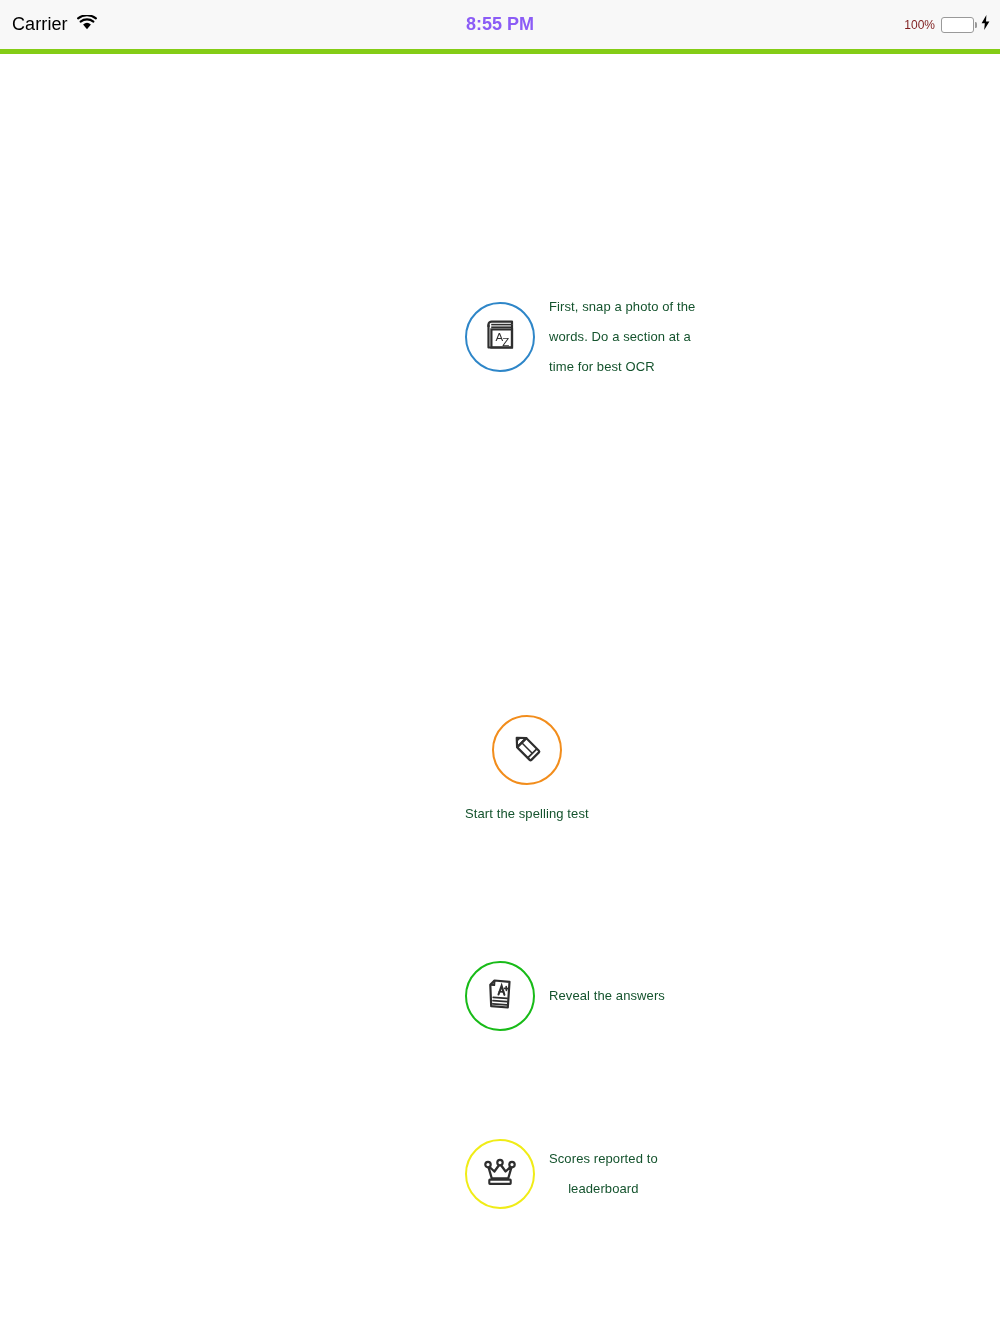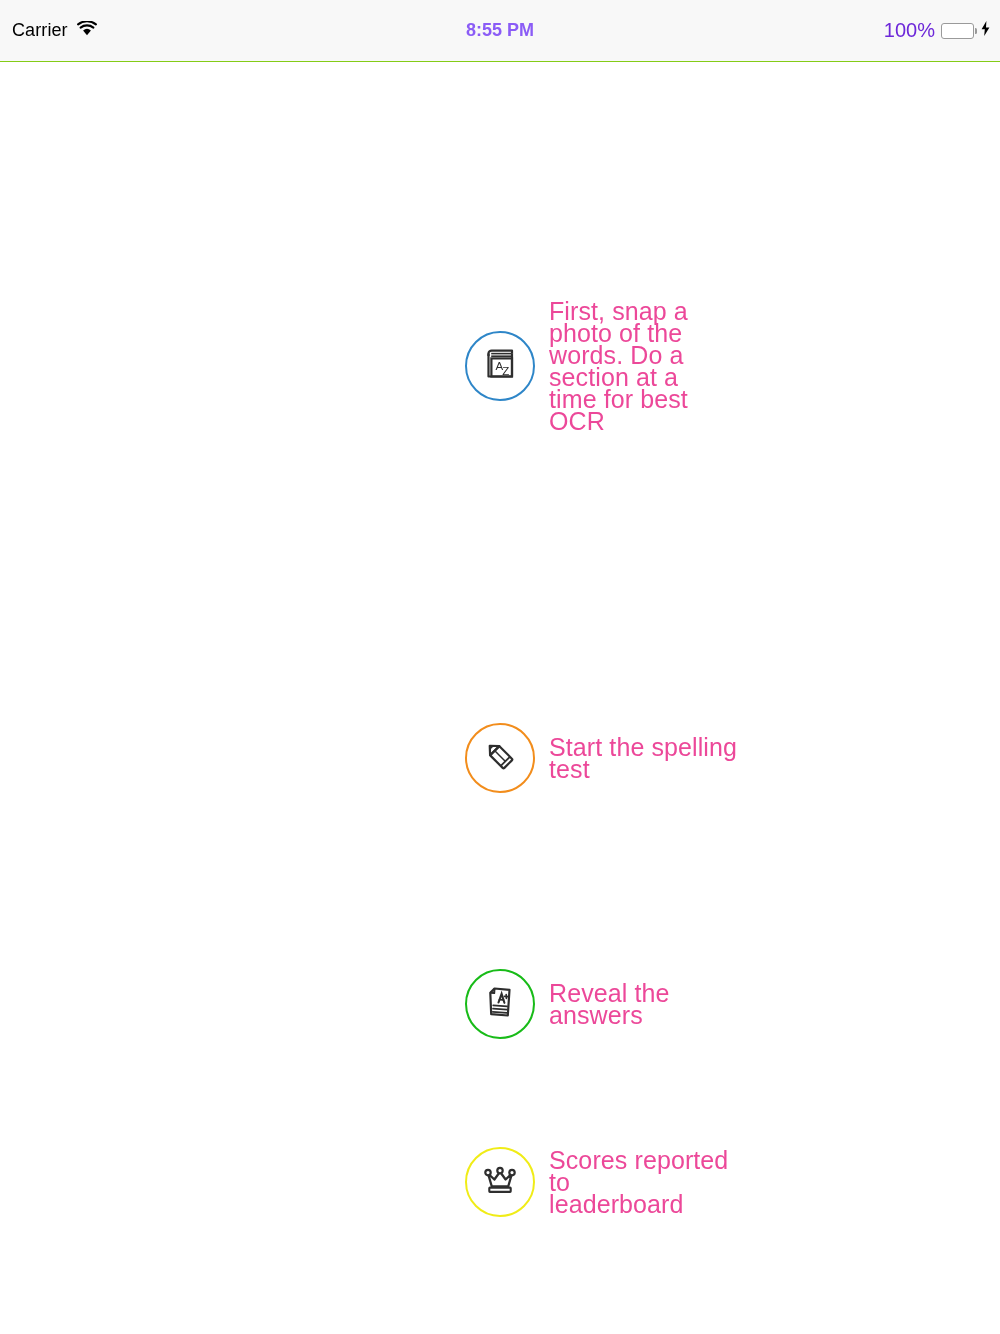--- a/index.html
+++ b/index.html
@@ -9,23 +9,23 @@
     height: 1334px;
     background: #ffffff;
     font-family: "Liberation Sans", sans-serif;
     overflow: hidden;
   }
 
   
   .status-bar {
     position: relative;
     width: 1000px;
-    height: 62px;
+    height: 54px;
     background: #f8f8f8;
-    border-bottom: 1px solid #84cc16;
+    border-bottom: 5px solid #84cc16;
     display: flex;
     align-items: center;
     color: #000000;
     font-size: 18px;
   }
 
   .status-left {
     position: absolute;
     left: 12px;
     display: flex;
@@ -47,21 +47,21 @@
   }
 
   .status-right {
     position: absolute;
     right: 10px;
     display: flex;
     align-items: center;
     gap: 6px;
   }
 
-  .battery-pct { font-size: 20px; color: #6d28d9; }
+  .battery-pct { font-size: 12px; color: #7f1d1d; }
 
   .battery {
     position: relative;
     width: 33px;
     height: 16px;
     border: 1px solid #9a9a9a;
     border-radius: 3px;
     padding: 1.5px;
     background: #ffffff;
   }
@@ -104,34 +104,34 @@
     height: 70px;
     border-radius: 50%;
     border: 2px solid #cccccc;
     display: flex;
     align-items: center;
     justify-content: center;
     background: #ffffff;
   }
 
   .feature-text {
-    font-size: 25px;
-    line-height: 22px;
-    color: #ec4899;
+    font-size: 13px;
+    line-height: 30px;
+    color: #14532d;
     letter-spacing: .1px;
     max-width: 200px;
     white-space: pre-line;
   }
 
   
   #row-0 { top: 238px; }
   #row-1 { top: 448px; }
-  #row-2 { top: 661px; }
+  #row-2 { top: 661px; flex-direction: column; }
   #row-3 { top: 907px; }
-  #row-4 { top: 1085px; }
+  #row-4 { top: 1085px; text-align: center; }
 </style>
 </head>
 <body>
 
 <div class="status-bar">
 
   <div class="status-left">
     <span class="carrier-label">Carrier</span>
     <span class="wifi-icon">
       <svg width="20" height="15" viewBox="0 0 20 15">

